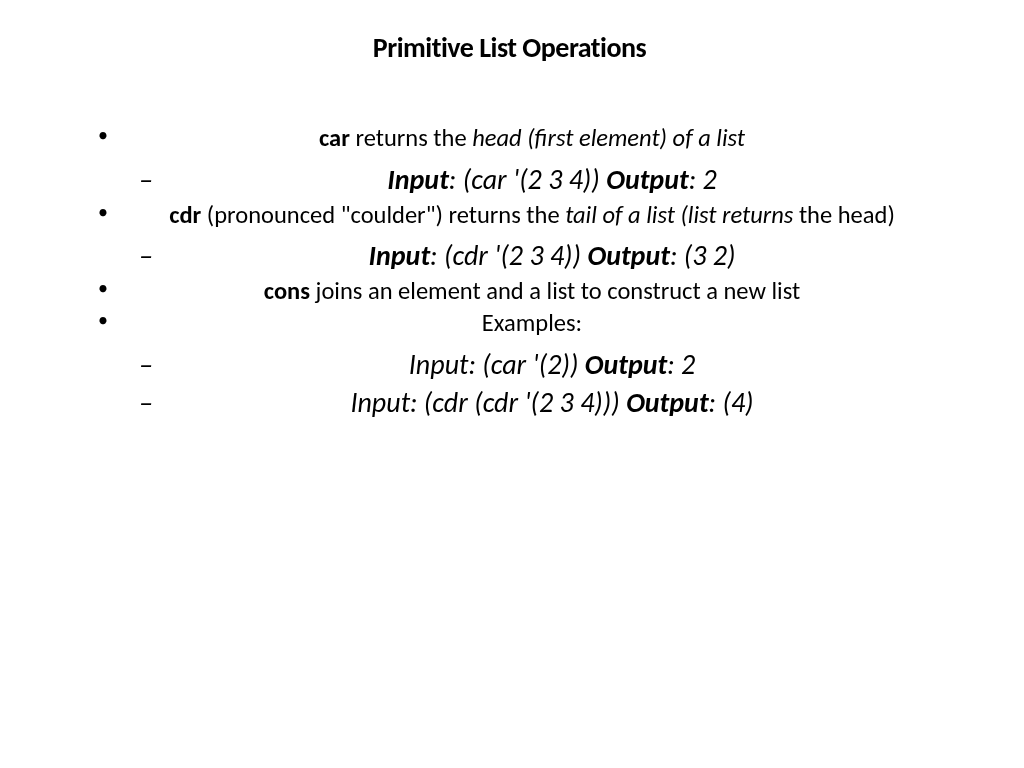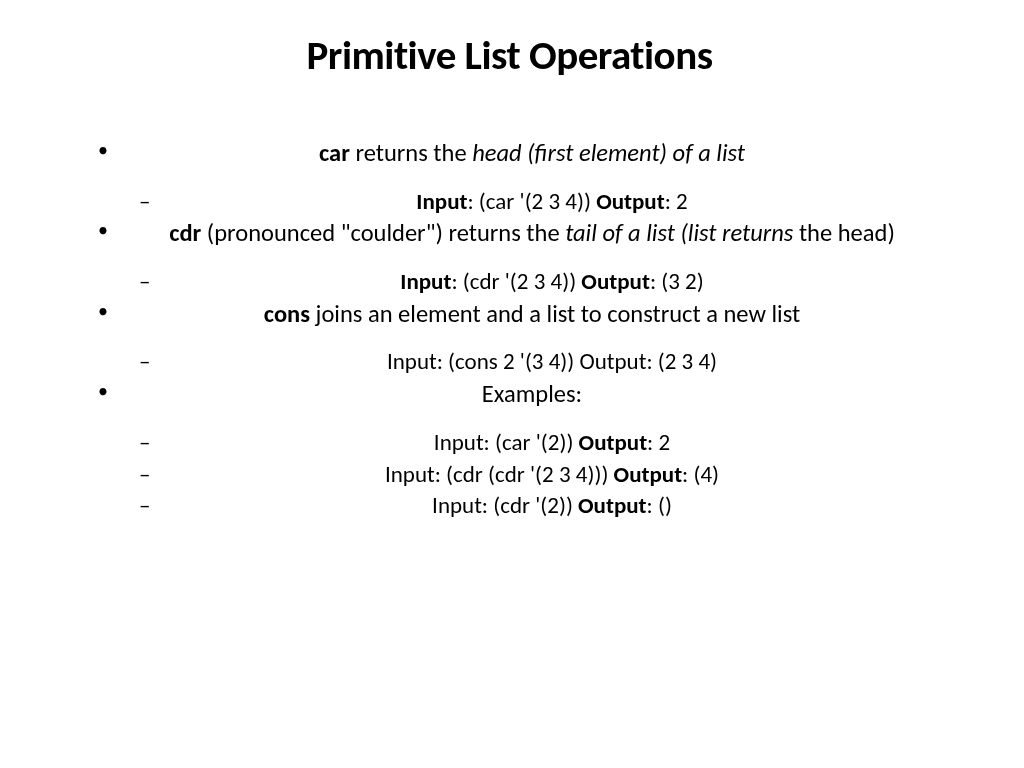--- a/index.html
+++ b/index.html
@@ -6,21 +6,21 @@
     body {
       width: 1024px;
       height: 768px;
       background: #ffffff;
       font-family: Calibri, "Segoe UI", Arial, sans-serif;
       color: #000;
       padding: 30px 85px 30px 80px;
     }
     h1 {
       text-align: center;
-      font-size: 41px;
+      font-size: 28px;
       font-weight: bold;
       margin-bottom: 58px;
       letter-spacing: -0.5px;
     }
     ul.outer {
       list-style: none;
       font-size: 24.5px;
       line-height: 1.25;
     }
     ul.outer > li {
@@ -30,22 +30,23 @@
     }
     ul.outer > li::before {
       content: "•";
       position: absolute;
       left: 18px;
       top: 0;
       font-size: 20px;
     }
     ul.inner {
       list-style: none;
-      font-size: 23px;
-      margin-top: 18px;
+      font-size: 28px;
+      margin-top: 8px;
+      font-style: italic;
     }
     ul.inner > li {
       position: relative;
       padding-left: 40px;
       margin-bottom: 3px;
     }
     ul.inner > li::before {
       content: "–";
       position: absolute;
       left: 14px;
@@ -59,21 +60,18 @@
 
 <h1>Primitive List Operations</h1>
 
 <ul class="outer" id="root">
     <li><span class="b">car</span><span> returns the </span><span class="i">head (first element) of a list</span><ul class="inner">
         <li><span class="b">Input</span><span>: (car '(2 3 4))   </span><span class="b">Output</span><span>: 2</span></li>
       </ul></li>
     <li><span class="b">cdr</span><span> (pronounced "coulder") returns the </span><span class="i">tail of a list (list returns </span><span>the head)</span><ul class="inner">
         <li><span class="b">Input</span><span>: (cdr '(2 3 4)) </span><span class="b">Output</span><span>: (3 2)</span></li>
       </ul></li>
-    <li><span class="b">cons</span><span> joins an element and a list to construct a new list</span><ul class="inner">
-        <li><span>Input: (cons 2 '(3 4))    Output: (2 3 4)</span></li>
-      </ul></li>
+    <li><span class="b">cons</span><span> joins an element and a list to construct a new list</span></li>
     <li><span>Examples:</span><ul class="inner">
         <li><span>Input: (car '(2)) </span><span class="b">Output</span><span>: 2</span></li>
         <li><span>Input: (cdr (cdr '(2 3 4))) </span><span class="b">Output</span><span>: (4)</span></li>
-        <li><span>Input: (cdr '(2)) </span><span class="b">Output</span><span>: ()</span></li>
       </ul></li>
   </ul>
 
 </body></html>

